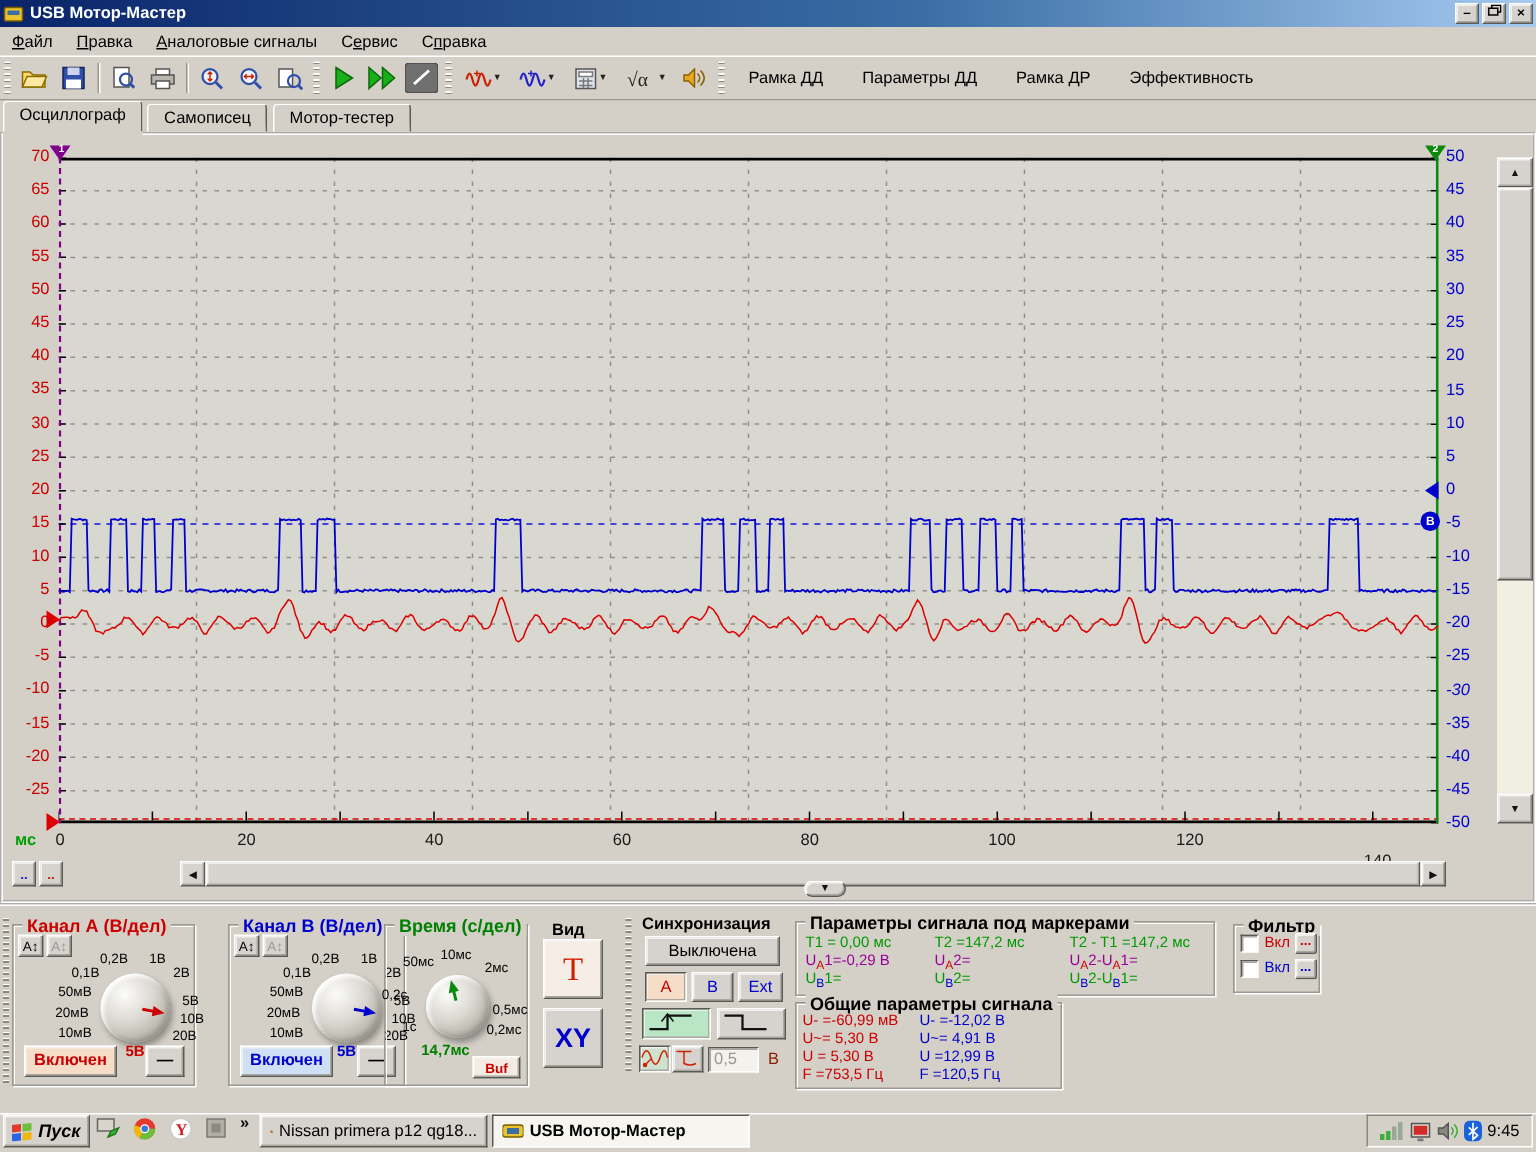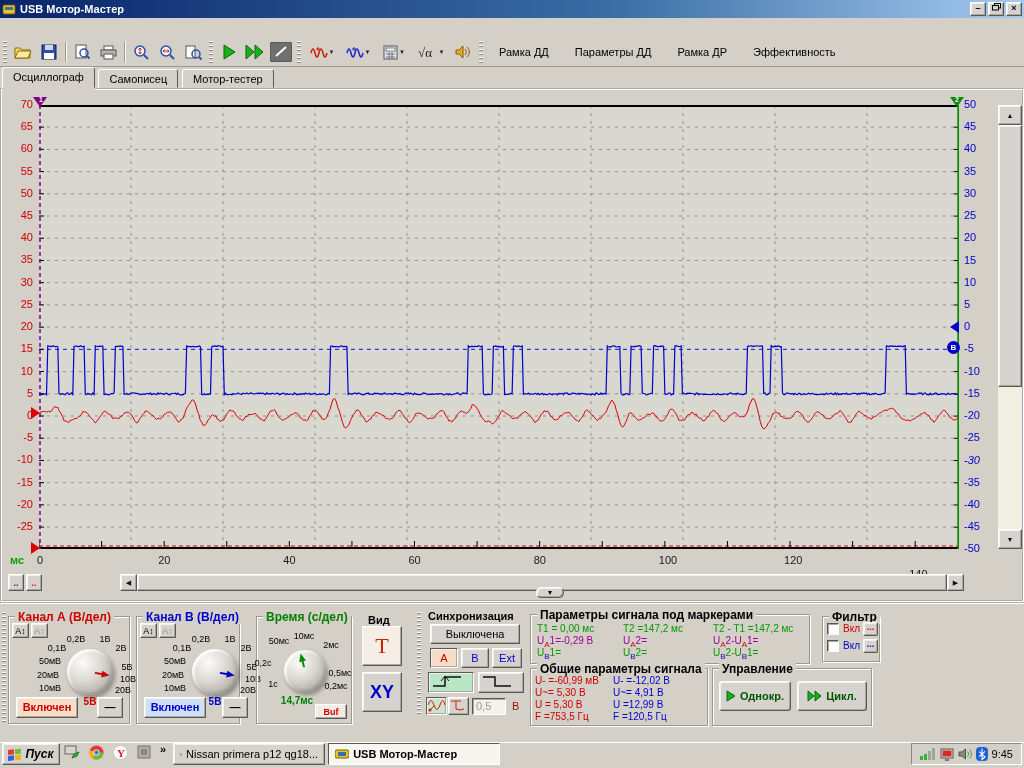--- a/index.html
+++ b/index.html
@@ -81,20 +81,27 @@
       </svg>
     <span class="ttl">USB Мотор-Мастер</span>
     <div class="winbtn raised">–</div>
     <div class="winbtn raised"><svg width="9" height="8" viewBox="0 0 9 8">
           <rect x="2.5" y="0.5" width="6" height="4.5" fill="none" stroke="#000"></rect>
           <rect x="0.5" y="2.5" width="6" height="4.5" fill="#d6d3ce" stroke="#000"></rect>
         </svg></div>
     <div class="winbtn raised">×</div>
   </div>
 
+  <div class="menubar" id="menubar">
+      <span class="menuitem"><u>Ф</u>айл</span>
+      <span class="menuitem"><u>П</u>равка</span>
+      <span class="menuitem"><u>А</u>налоговые сигналы</span>
+      <span class="menuitem">С<u>е</u>рвис</span>
+      <span class="menuitem">С<u>п</u>равка</span>
+    </div>
 
   <div class="toolbar">
     <div class="tgrip"></div>
     <div class="tbtn">
         <svg width="18" height="16" viewBox="0 0 18 16">
           <path d="M1 4 h5 l2 2 h8 v8 H1z" fill="#ffd769" stroke="#8a6d00"></path>
           <path d="M1 14 L4 7 h13 l-3 7z" fill="#ffe9a0" stroke="#8a6d00"></path>
         </svg>
       </div>
     <div class="tbtn">
@@ -417,21 +424,21 @@
           <span class="klbl" style="left: 114px; top: 73px;">20В</span>
           <span class="klbl" style="left: 41px; top: 71px;">10мВ</span>
           <span class="klbl" style="left: 39px; top: 58px;">20мВ</span>
           <span class="klbl" style="left: 41px; top: 44px;">50мВ</span>
         </div>
       <span class="kval" style="left:81px;top:79px;color:#cc0000;">5В</span>
       <div class="pwr raised" style="left:7px;top:80px;width:62px;height:21px;color:#cc0000;background:#f6ddc8;">Включен</div>
       <div class="pwr raised" style="left:88px;top:80px;width:26px;height:21px;">—</div>
     </div>
 
-    <div class="grpbox" style="left:136px;top:12px;width:104px;height:108px;">
+    <div class="grpbox" style="left:152px;top:12px;width:118px;height:108px;">
       <span class="grptitle" style="color:#0000cc;">Канал В (В/дел)</span>
       <div class="smallbtn raised" style="left:3px;top:6px;width:17px;height:15px;line-height:14px;">A↕</div>
       <div class="smallbtn raised" style="left:22px;top:6px;width:17px;height:15px;line-height:14px;color:#999;">A↕</div>
       <div class="knob" style="left:55px;top:32px;width:46px;height:46px;">
         <svg width="46" height="46" viewBox="-23 -23 46 46">
             <g transform="rotate(100)">
               <line x1="0" y1="-5" x2="0" y2="-13" stroke="#0000cc" stroke-width="2"></line>
               <path d="M-3.5 -12 L0 -20 L3.5 -12 Z" fill="#0000cc"></path>
             </g>
           </svg>
@@ -539,36 +546,20 @@
           <div class="mrow" style="left: 4px; top: 42px; color: rgb(204, 0, 0);">F =753,5 Гц</div>
         </div>
       <div id="commonB">
           <div class="mrow" style="left: 82px; top: 6px; color: rgb(0, 0, 204);">U- =-12,02 В</div>
           <div class="mrow" style="left: 82px; top: 18px; color: rgb(0, 0, 204);">U~= 4,91 В</div>
           <div class="mrow" style="left: 82px; top: 30px; color: rgb(0, 0, 204);">U =12,99 В</div>
           <div class="mrow" style="left: 82px; top: 42px; color: rgb(0, 0, 204);">F =120,5 Гц</div>
         </div>
     </div>
 
-    <div class="grpbox" style="left:712px;top:64px;width:160px;height:58px;">
-      <span class="grptitle">Управление</span>
-      <div class="raised" style="position:absolute;left:6px;top:12px;width:72px;height:30px;border-radius:3px;display:flex;align-items:center;justify-content:center;gap:4px;font-weight:bold;color:#005500;">
-        <svg width="10" height="12" viewBox="0 0 10 12">
-            <path d="M1 1 L9 6 L1 11z" fill="#18b018" stroke="#0a660a"></path>
-          </svg>
-        <span>Однокр.</span>
-      </div>
-      <div class="raised" style="position:absolutE;position:absolute;left:84px;top:12px;width:70px;height:30px;border-radius:3px;display:flex;align-items:center;justify-content:center;gap:4px;font-weight:bold;color:#005500;">
-        <svg width="15" height="12" viewBox="0 0 15 12">
-            <path d="M1 1 L7 6 L1 11z" fill="#18b018" stroke="#0a660a"></path>
-            <path d="M8 1 L14 6 L8 11z" fill="#18b018" stroke="#0a660a"></path>
-          </svg>
-        <span>Цикл.</span>
-      </div>
-    </div>
 
     <div class="grpbox" style="left:822px;top:12px;width:58px;height:46px;">
       <span class="grptitle">Фильтр</span>
       <div id="filterRows">
           <div class="sunken" style="position: absolute; left: 4px; top: 6px; width: 12px; height: 12px; background: rgb(255, 255, 255);"></div>
           <span style="position: absolute; left: 20px; top: 6px; color: rgb(204, 0, 0); font-size: 10px;">Вкл</span>
           <div class="raised" style="position: absolute; left: 40px; top: 5px; width: 15px; height: 14px; color: rgb(204, 0, 0); font-size: 9px; font-weight: bold; text-align: center; line-height: 9px; border-radius: 2px;">...</div>
           <div class="sunken" style="position: absolute; left: 4px; top: 23px; width: 12px; height: 12px; background: rgb(255, 255, 255);"></div>
           <span style="position: absolute; left: 20px; top: 23px; color: rgb(0, 0, 204); font-size: 10px;">Вкл</span>
           <div class="raised" style="position: absolute; left: 40px; top: 22px; width: 15px; height: 14px; color: rgb(0, 0, 204); font-size: 9px; font-weight: bold; text-align: center; line-height: 9px; border-radius: 2px;">...</div>

